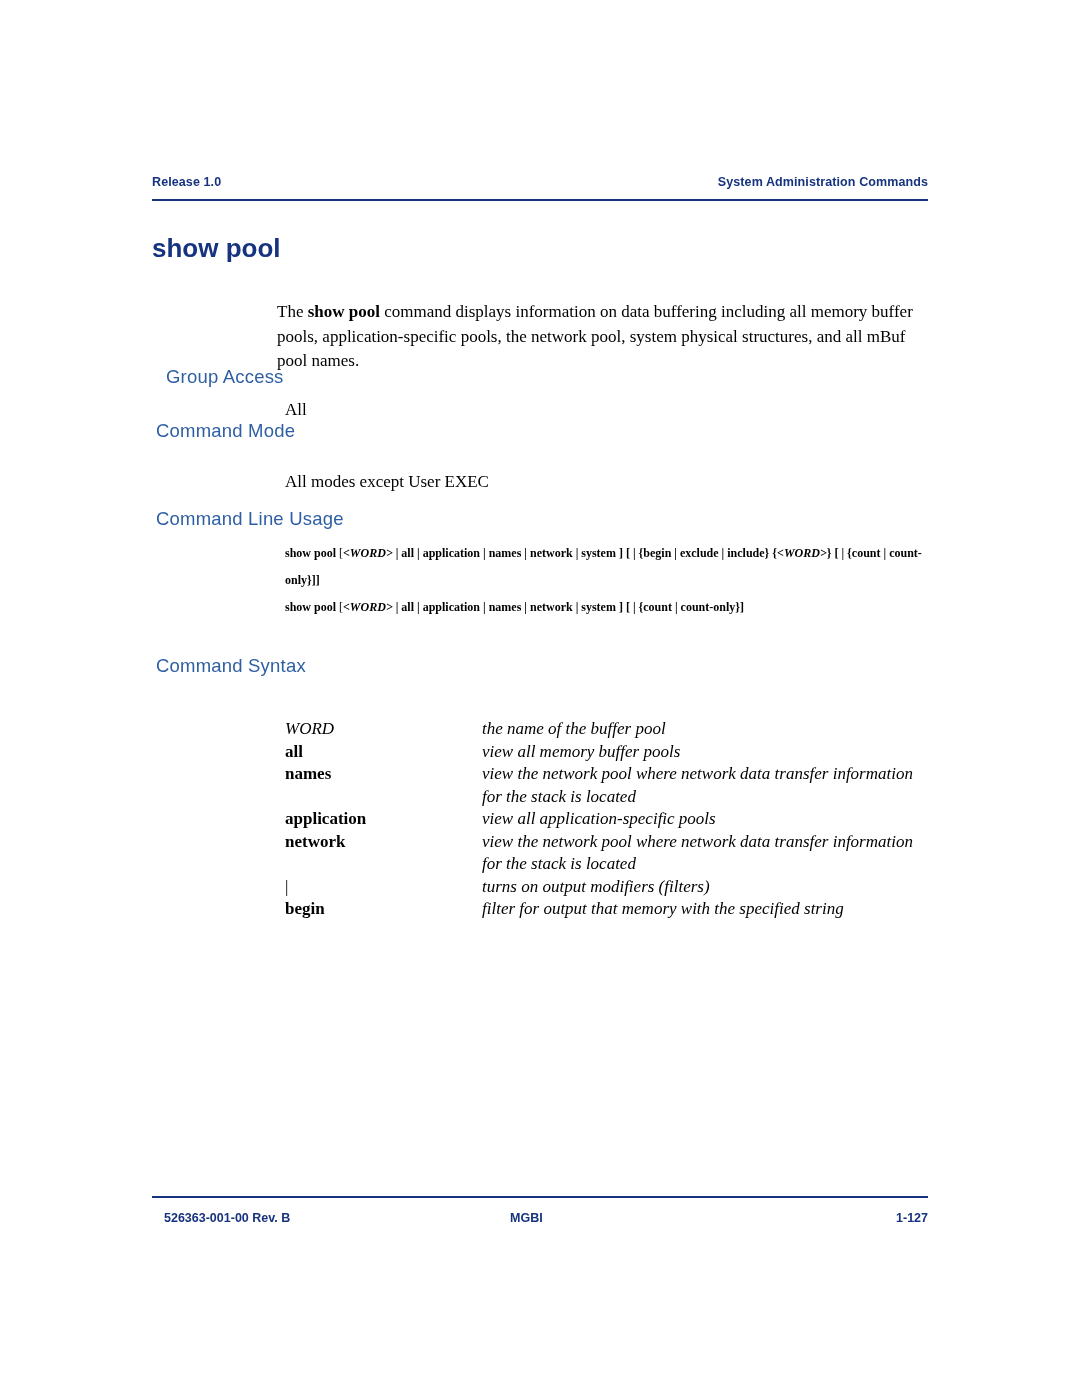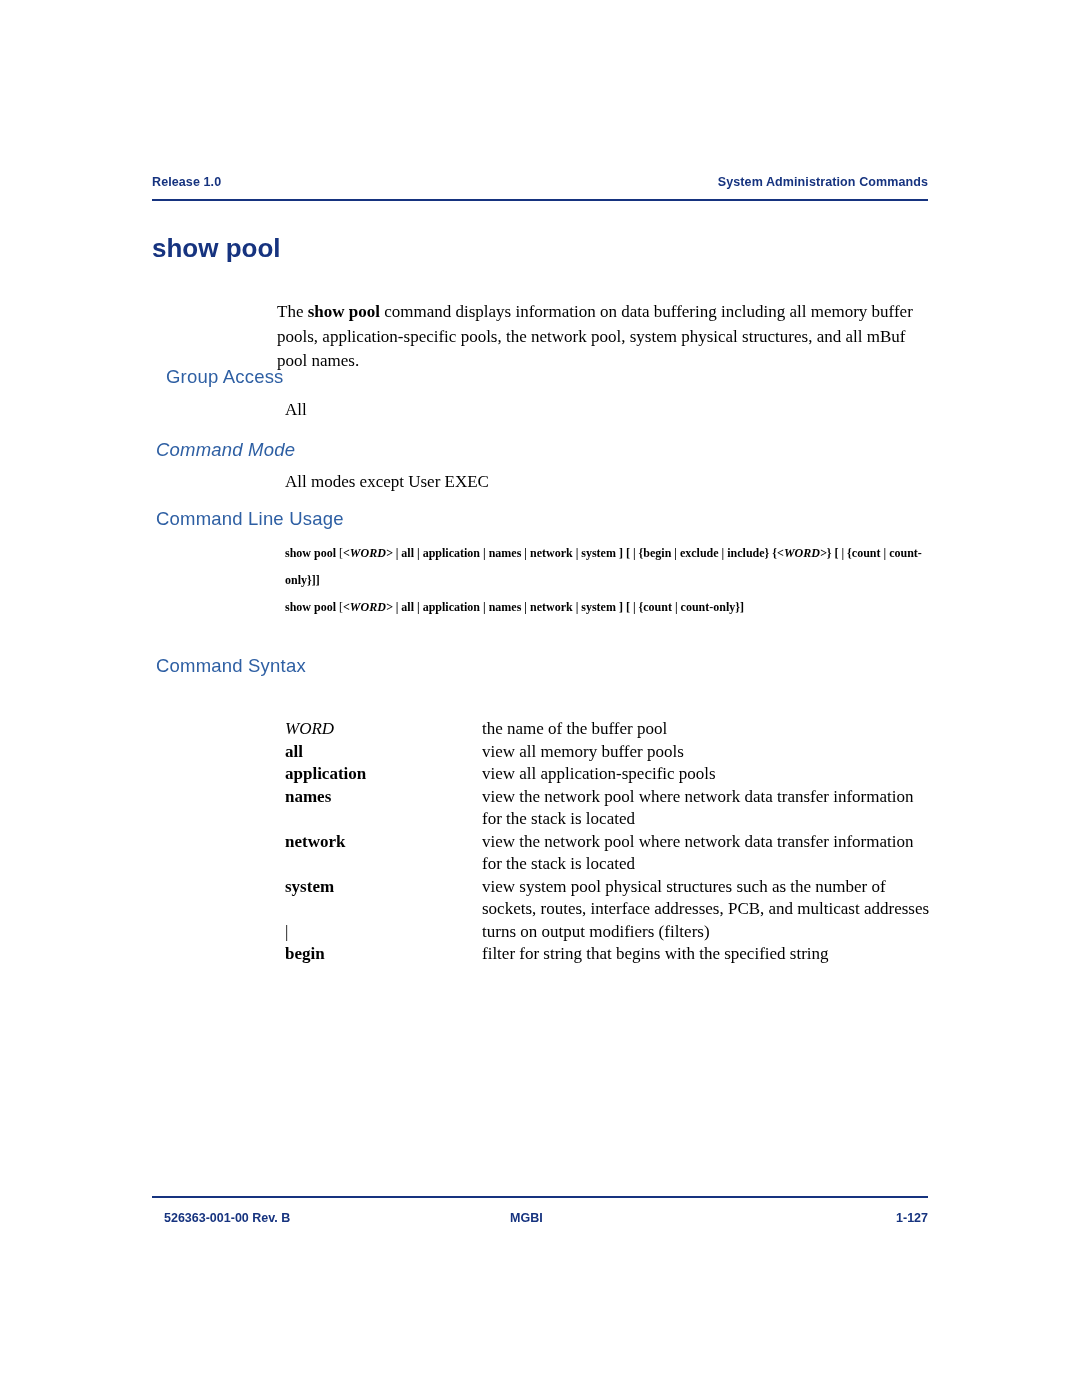--- a/index.html
+++ b/index.html
@@ -72,21 +72,21 @@
 
   .h2 {
     position: absolute;
     left: 156px;
     font-family: "Liberation Sans", sans-serif;
     font-size: 18.5px;
     color: #2e5fa3;
     letter-spacing: 0.2px;
   }
   .h2-group   { top: 366px; margin-left: 10px; }
-  .h2-mode    { top: 439px; font-style: italic; }
+  .h2-mode    { top: 420px; }
   .h2-clu     { top: 508px; }
   .h2-syntax  { top: 655px; }
 
   .bodyline {
     position: absolute;
     left: 285px;
     font-size: 17px;
     line-height: 24px;
   }
   .body-all  { top: 398px; }
@@ -130,20 +130,21 @@
   .col-term.italic-term {
     font-weight: normal;
     font-style: italic;
   }
   .col-term.pipe-term {
     font-weight: normal;
   }
   .col-desc {
     padding-bottom: 12px;
     line-height: 22.5px;
+    font-style: italic;
   }
 
   
   .footer-rule {
     position: absolute;
     left: 152px;
     top: 1196px;
     width: 776px;
     height: 2px;
     background: #16337f;
@@ -195,42 +196,38 @@
     <tbody>
       <tr>
         <td class="col-term italic-term">WORD</td>
         <td class="col-desc">the name of the buffer pool</td>
       </tr>
       <tr>
         <td class="col-term">all</td>
         <td class="col-desc">view all memory buffer pools</td>
       </tr>
       <tr>
+        <td class="col-term">names</td>
+        <td class="col-desc">view the network pool where network data transfer information for the stack is located</td>
+      </tr>
+      <tr>
         <td class="col-term">application</td>
         <td class="col-desc">view all application-specific pools</td>
       </tr>
       <tr>
-        <td class="col-term">names</td>
-        <td class="col-desc">view the network pool where network data transfer information for the stack is located</td>
-      </tr>
-      <tr>
         <td class="col-term">network</td>
         <td class="col-desc">view the network pool where network data transfer information for the stack is located</td>
       </tr>
       <tr>
-        <td class="col-term">system</td>
-        <td class="col-desc">view system pool physical structures such as the number of sockets, routes, interface addresses, PCB, and multicast addresses</td>
-      </tr>
-      <tr>
         <td class="col-term pipe-term">|</td>
         <td class="col-desc">turns on output modifiers (filters)</td>
       </tr>
       <tr>
         <td class="col-term">begin</td>
-        <td class="col-desc">filter for string that begins with the specified string</td>
+        <td class="col-desc">filter for output that memory with the specified string</td>
       </tr>
     </tbody>
   </table>
 
   <div class="footer-rule"></div>
   <div class="footer">
     <span class="f-left">526363-001-00 Rev. B</span>
     <span class="f-mid">MGBI</span>
     <span class="f-right">1-127</span>
   </div>

